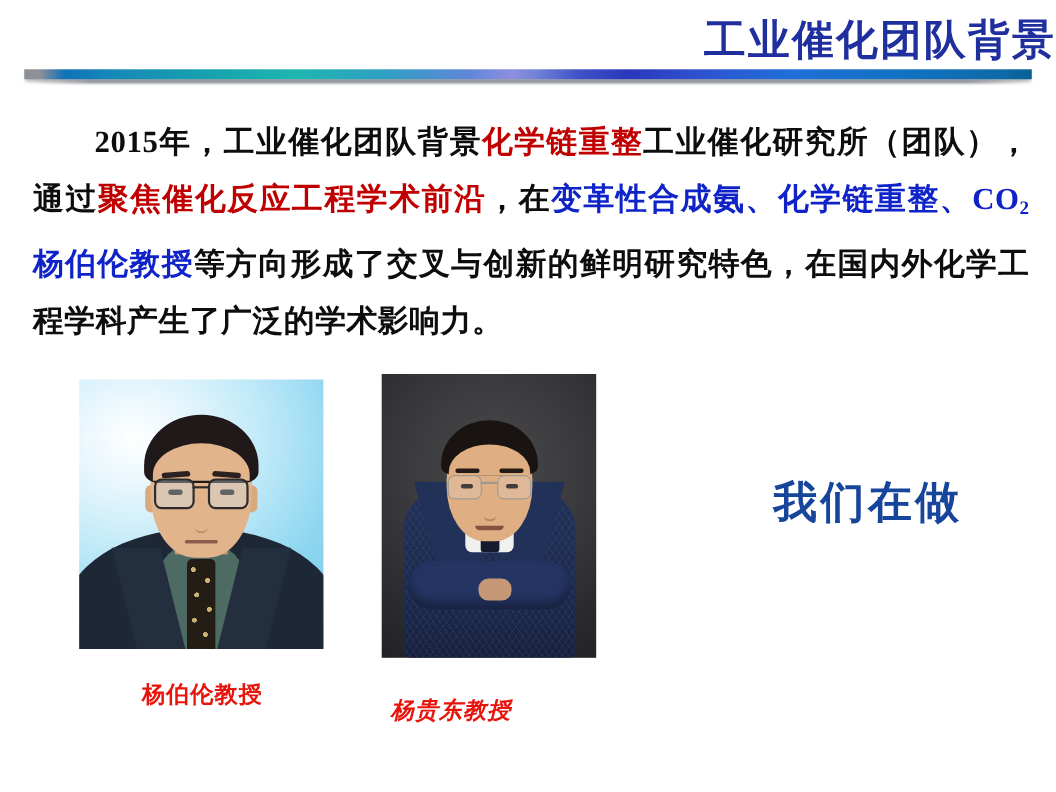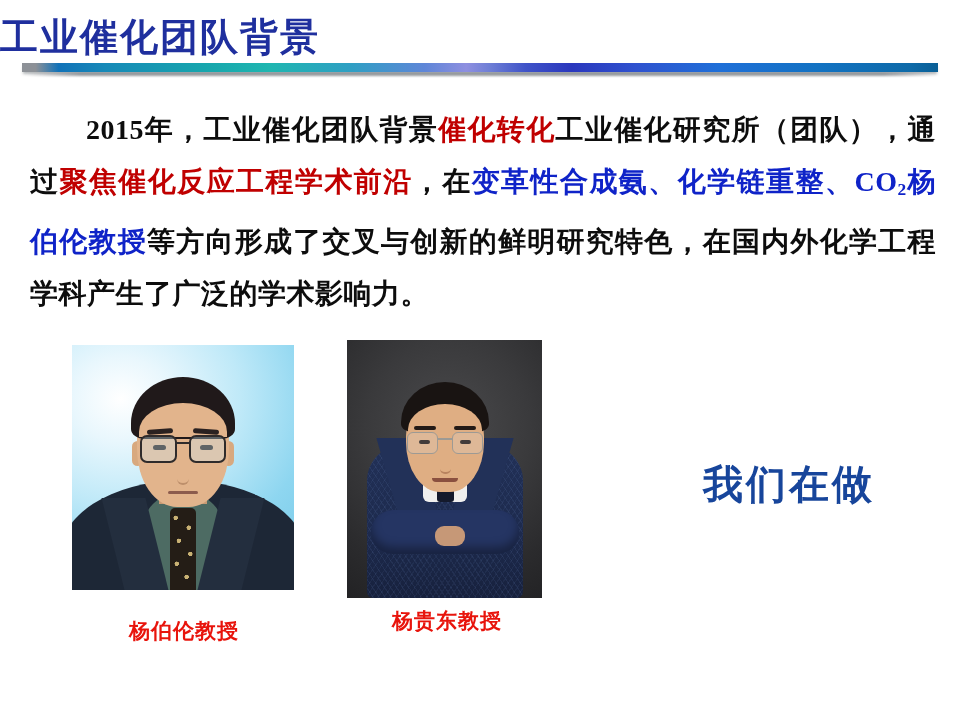--- a/index.html
+++ b/index.html
@@ -16,21 +16,21 @@
     font-family: "Liberation Sans", "DejaVu Sans", sans-serif;
     -webkit-font-smoothing: antialiased;
   }
 
   
   #slide-title {
     position: absolute;
     left: 0;
     top: 14px;
     width: 960px;
-    text-align: left;
+    text-align: right;
     font-family: "Liberation Sans", "DejaVu Sans", sans-serif;
     font-weight: bold;
     font-size: 38px;
     letter-spacing: 2px;
     color: #1F2F9E;
     line-height: 46px;
     white-space: nowrap;
   }
 
   #title-rule {
@@ -362,47 +362,47 @@
   .photo-caption {
     position: absolute;
     font-family: "Liberation Sans", "DejaVu Sans", sans-serif;
     font-weight: bold;
     font-size: 21px;
     color: #E8140C;
     white-space: nowrap;
     letter-spacing: 1px;
   }
   #caption-yang-bolun   { left: 76px;  top: 617px; width: 216px; text-align: center; }
-  #caption-yang-guidong { left: 355px; top: 607px; width: 184px; text-align: center; }
+  #caption-yang-guidong { left: 355px; top: 632px; width: 184px; text-align: left; font-style: italic; }
 
   
   #question-block {
     position: absolute;
     left: 648px;
-    top: 446px;
+    top: 422px;
     width: 282px;
     text-align: center;
-    font-family: Liberation Serif, serif;
+    font-family: Liberation Mono, monospace;
     font-weight: bold;
     font-size: 40px;
     color: #17459B;
     letter-spacing: 3px;
     line-height: 78px;
   }
   #question-line-2 { padding-left: 18px; }
 </style>
 </head>
 <body>
 
 <div id="slide-title">工业催化团队背景</div>
 
 <div id="title-rule-shadow"></div>
 <div id="title-rule"></div>
 
-<div id="body-paragraph"><span>2015年，工业催化团队背景</span><span class="red">催化转化</span><span>工业催化研究所（团队），通过</span><span class="red">聚焦催化反应工程学术前沿</span><span>，在</span><span class="blue">变革性合成氨、化学链重整、</span><span class="formula"><span>CO</span><sub>2</sub></span><span class="blue">杨伯伦教授</span><span>等方向形成了交叉与创新的鲜明研究特色，在国内外化学工程学科产生了广泛的学术影响力。</span></div>
+<div id="body-paragraph"><span>2015年，工业催化团队背景</span><span class="red">化学链重整</span><span>工业催化研究所（团队），通过</span><span class="red">聚焦催化反应工程学术前沿</span><span>，在</span><span class="blue">变革性合成氨、化学链重整、</span><span class="formula"><span>CO</span><sub>2</sub></span><span class="blue">杨伯伦教授</span><span>等方向形成了交叉与创新的鲜明研究特色，在国内外化学工程学科产生了广泛的学术影响力。</span></div>
 
 <div class="photo-frame" id="photo-yang-bolun">
   <div class="suit"></div>
   <div class="shirt"></div>
   <div class="tie"></div>
   <div class="lapel-l"></div>
   <div class="lapel-r"></div>
   <div class="neck"></div>
   <div class="ear-l"></div>
   <div class="ear-r"></div>

